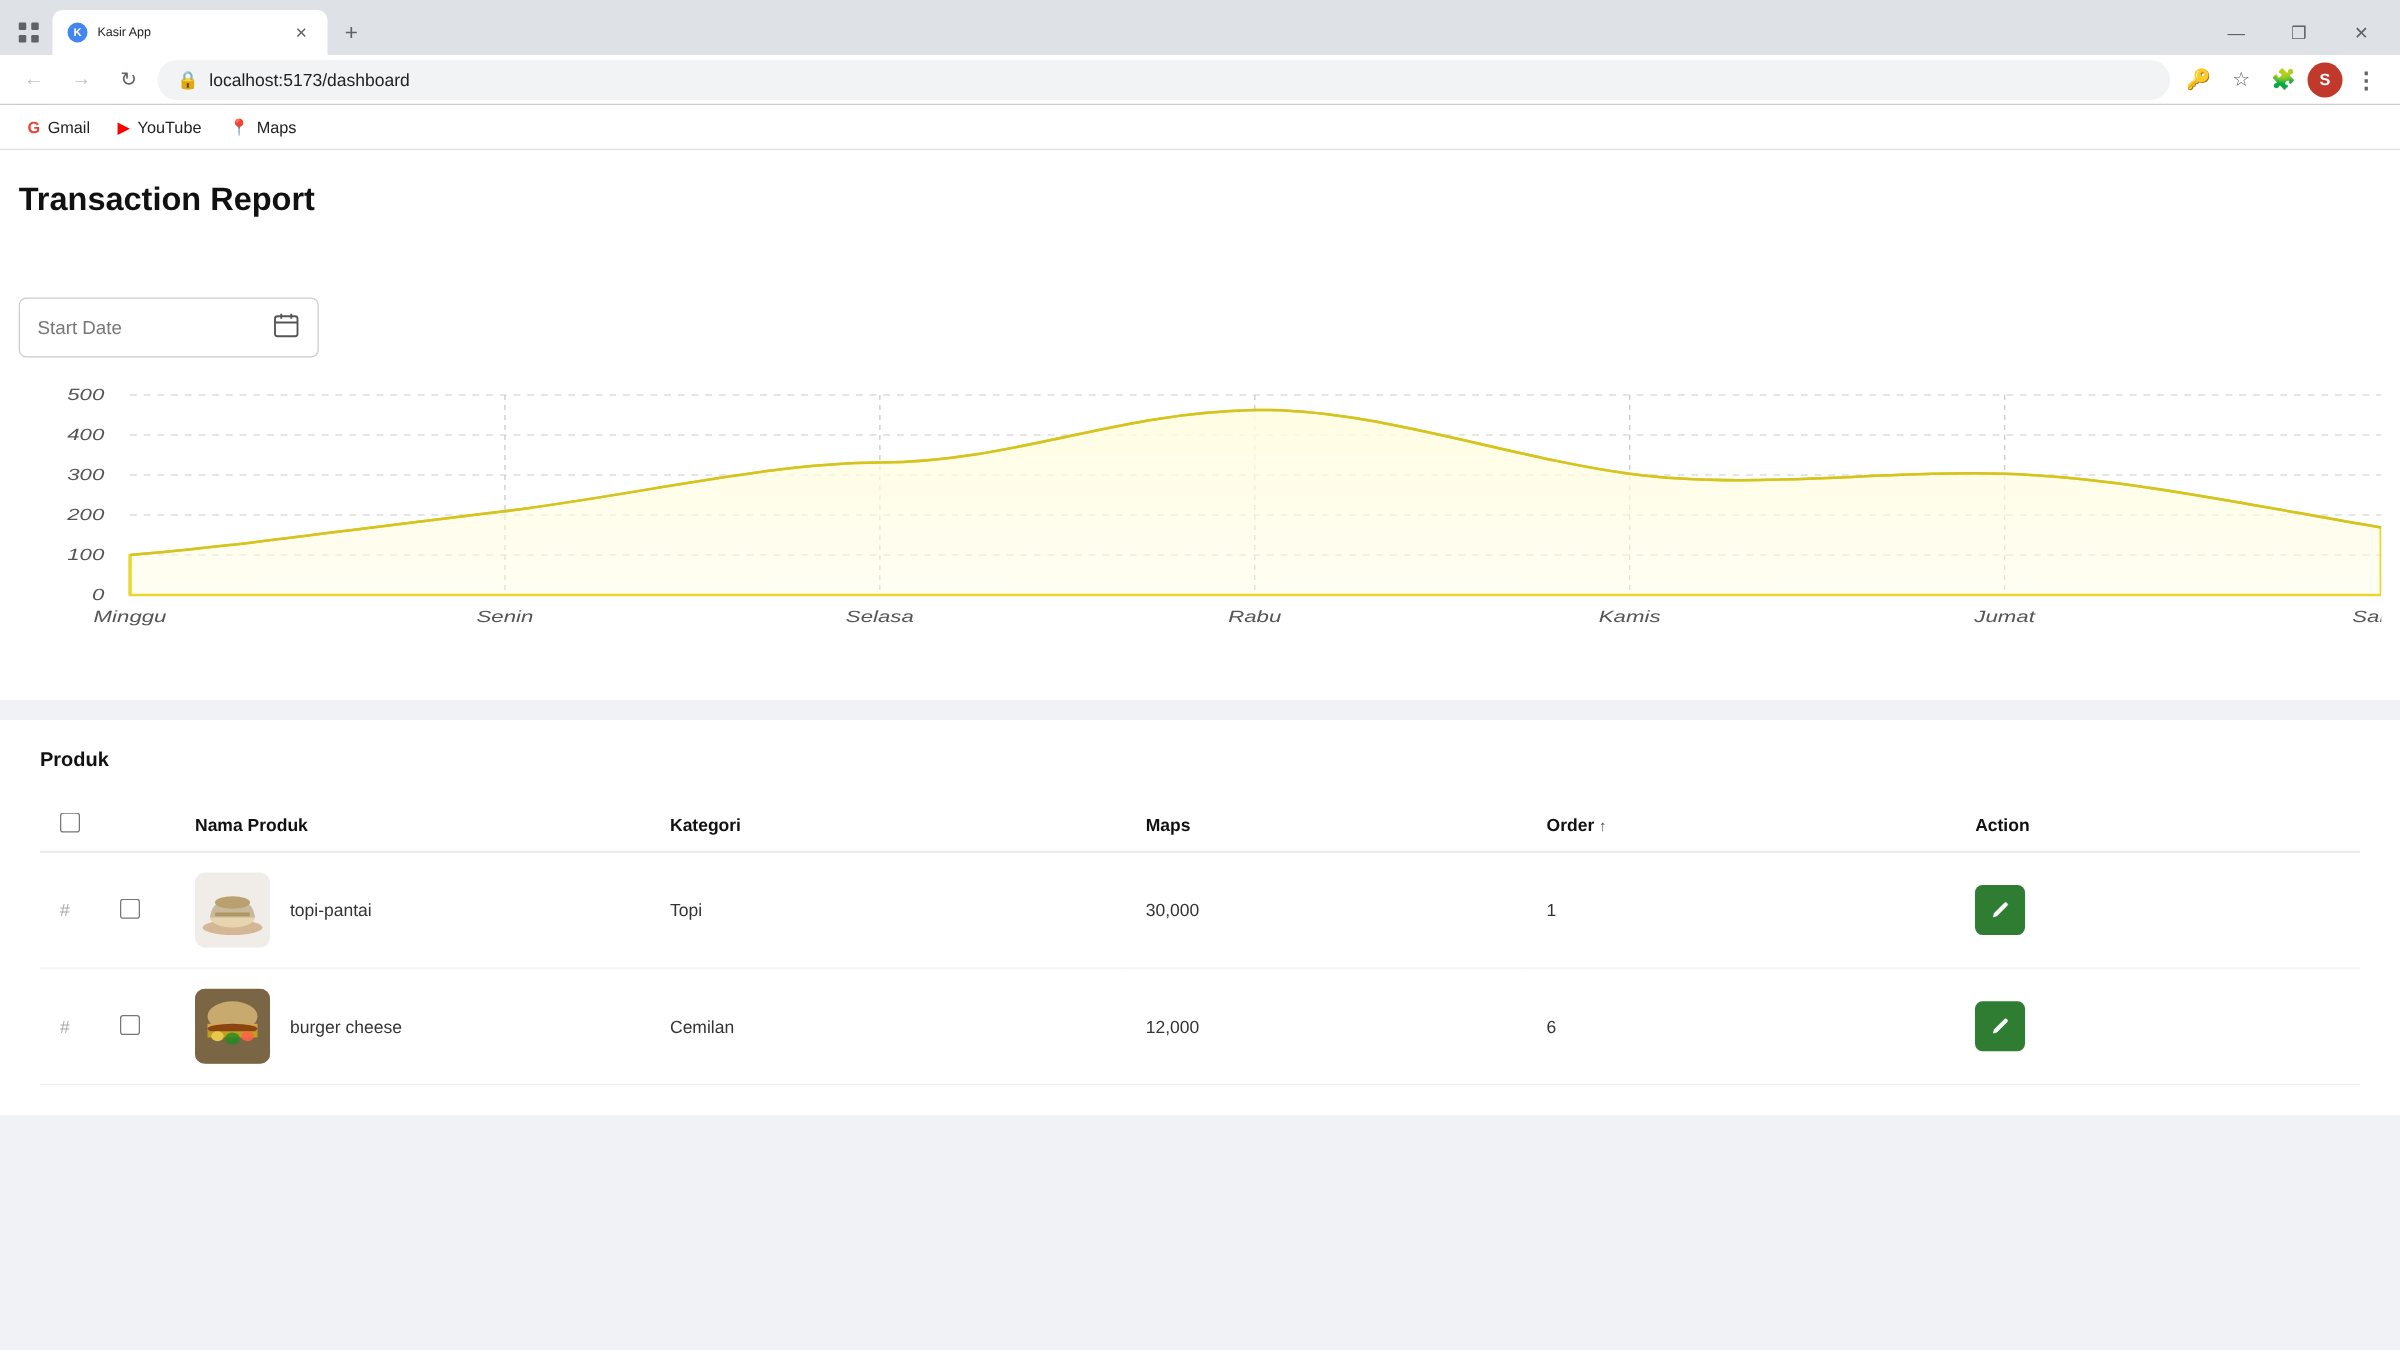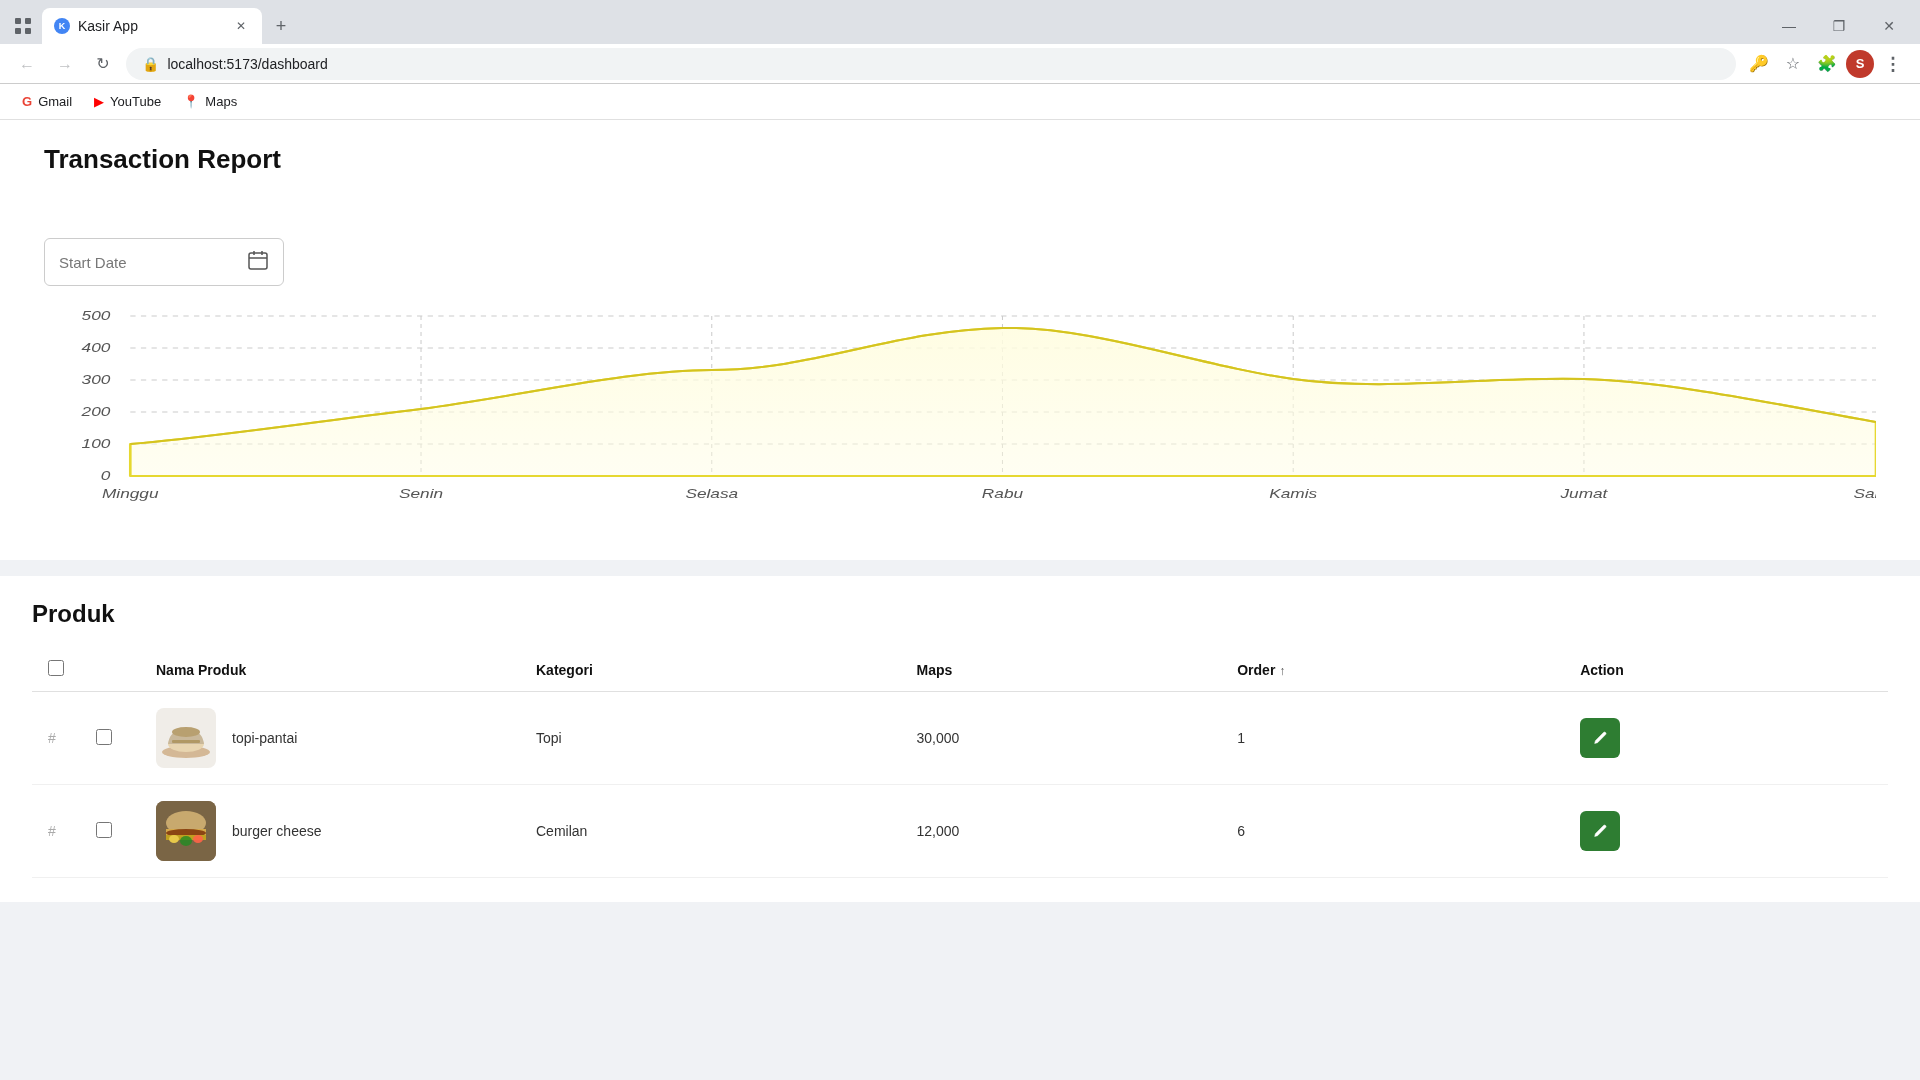--- a/index.html
+++ b/index.html
@@ -133,21 +133,21 @@
     
     .page-content {
       background: #f0f2f5;
       width: 100%;
       height: calc(1080px - 120px);
       overflow-y: auto;
     }
     .main-panel {
       background: #fff;
       margin: 0;
-      padding: 24px 44px;
+      padding: 24px 15px;
     }
     .page-title {
       font-size: 26px;
       font-weight: 600;
       color: #111;
       margin-bottom: 24px;
     }
     .date-row {
       display: flex;
       justify-content: space-between;
@@ -188,21 +188,21 @@
       height: 200px;
     }
 
     
     .table-section {
       background: #fff;
       margin-top: 16px;
       padding: 24px 32px;
     }
     .section-title {
-      font-size: 24px;
+      font-size: 16px;
       font-weight: 600;
       color: #111;
       margin-bottom: 20px;
     }
     .product-table {
       width: 100%;
       border-collapse: collapse;
     }
     .product-table th {
       text-align: left;
@@ -260,21 +260,21 @@
     <div class="tab-grid-btn">
       <svg width="18" height="18" viewBox="0 0 18 18" fill="#5f6368">
         <rect x="1" y="1" width="6" height="6" rx="1"></rect>
         <rect x="11" y="1" width="6" height="6" rx="1"></rect>
         <rect x="1" y="11" width="6" height="6" rx="1"></rect>
         <rect x="11" y="11" width="6" height="6" rx="1"></rect>
       </svg>
     </div>
     <div class="tab-active">
       <span class="tab-favicon" style="background:#4285f4;border-radius:50%;width:16px;height:16px;display:inline-flex;align-items:center;justify-content:center;color:#fff;font-size:9px;font-weight:bold;">K</span>
-      <span style="font-size:14px;">Kasir App</span>
+      <span style="font-size:10px;">Kasir App</span>
       <div class="tab-close">✕</div>
     </div>
     <div class="tab-new">+</div>
     <div class="tab-window-controls">
       <div class="win-btn">—</div>
       <div class="win-btn">❐</div>
       <div class="win-btn win-close">✕</div>
     </div>
   </div>
 

